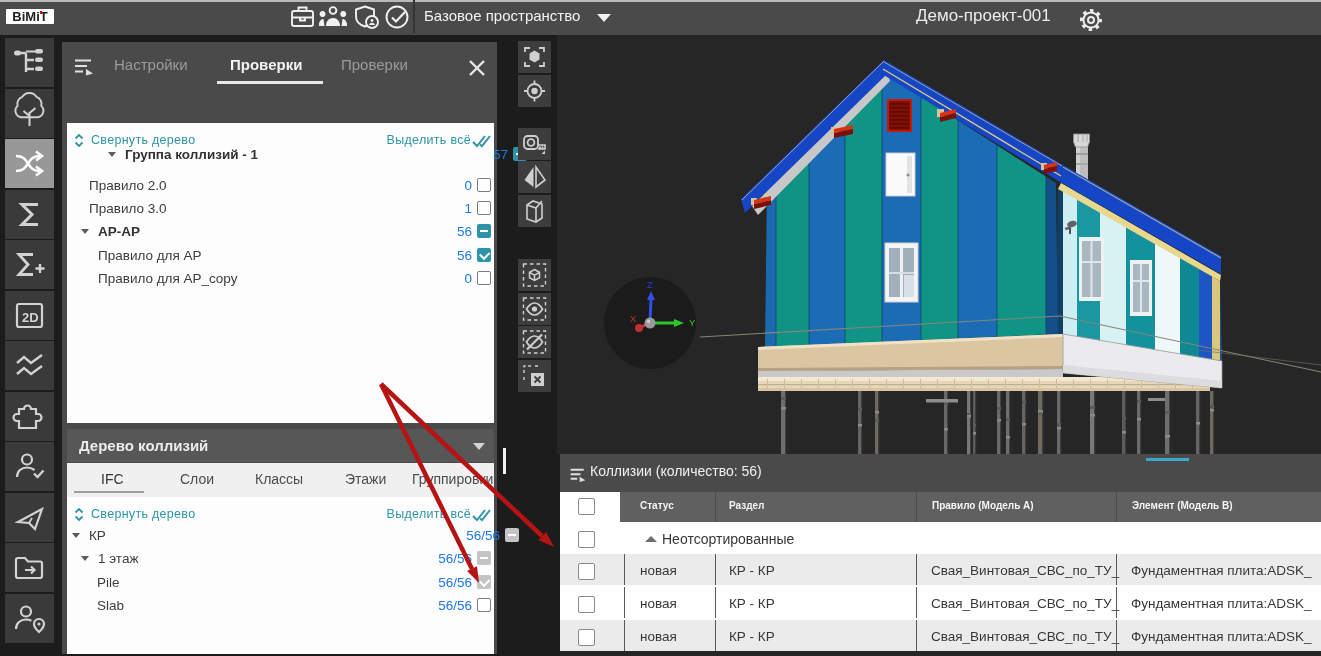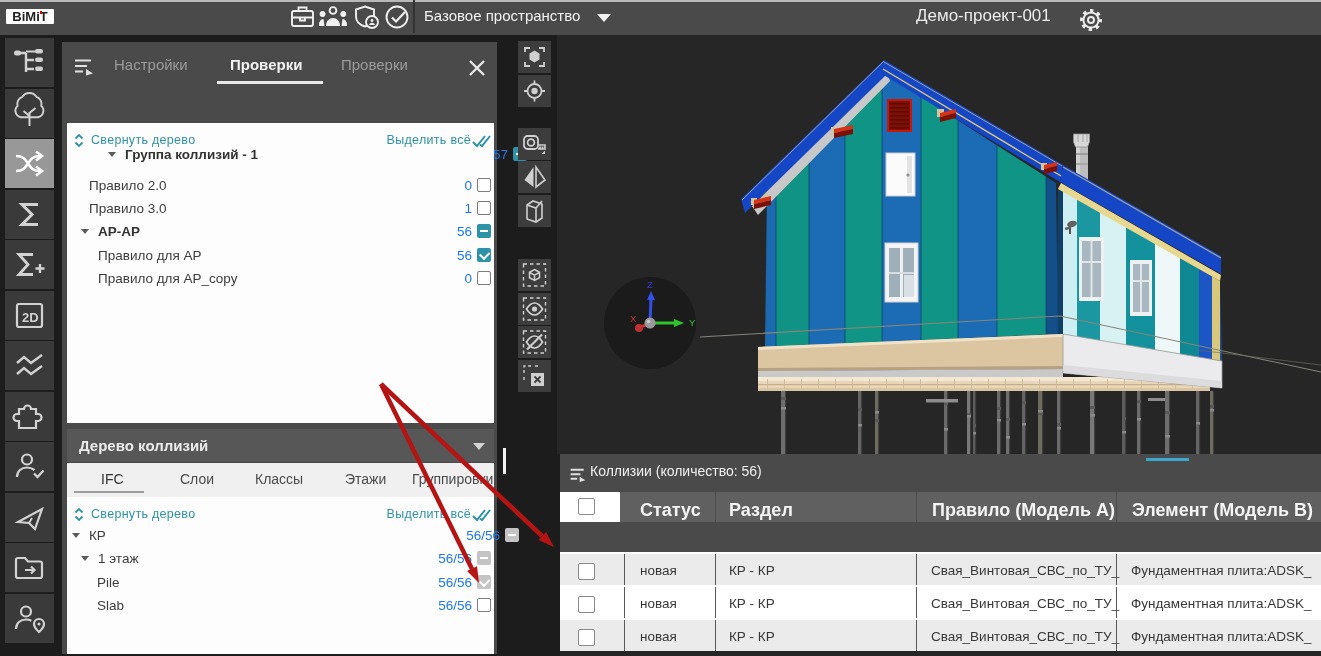--- a/index.html
+++ b/index.html
@@ -42,21 +42,21 @@
   .cb.gchk:after{content:"";position:absolute;left:2.5px;top:2.5px;width:7px;height:4.5px;border-left:2px solid #fff;border-bottom:2px solid #fff;transform:rotate(-45deg);}
   .cb.emp{background:#fff;border:1.5px solid #7d7d7d;}
   .linkrow{font-size:12.5px;color:#2e93a6;letter-spacing:0.3px;}
   
   #tabs2{position:absolute;left:5px;width:427px;height:34px;background:#f0f0f0;color:#4c4c4c;font-size:14px;}
   #tabs2 span{position:absolute;top:8px;}
   
   #cpanel{position:absolute;left:560px;top:454px;width:761px;height:202px;background:#4a4a4a;}
   #cpanel .title{position:absolute;left:30px;top:9px;color:#f0f0f0;font-size:14px;}
   #tealline{position:absolute;left:1146px;top:458px;width:43px;height:3px;background:#3aa7cc;}
-  .thead{position:absolute;left:0;top:38px;width:761px;height:30px;background:#606060;color:#f5f5f5;font-size:18px;}
+  .thead{position:absolute;left:0;top:38px;width:761px;height:30px;background:#606060;color:#f5f5f5;font-size:10px;}
   .thead .hc{position:absolute;top:8px;font-weight:bold;} .thead .vsep{background:#4c4c4c;}
   .row{position:absolute;left:0;width:761px;height:33px;font-size:13.5px;color:#383838;border-top:2px solid #fff;box-sizing:border-box;}
   .rcell{position:absolute;top:9px;}
   .tcb{position:absolute;left:18px;width:15px;height:15px;border:1.5px solid #8a8a8a;border-radius:2px;background:#fff;}
   .vsep{position:absolute;top:0;width:1.3px;height:100%;background:#585858;}
   
   #scrollthumb{position:absolute;left:503px;top:448px;width:3px;height:26px;background:#f2f2f2;}
   #dragteal{position:absolute;left:266px;top:424px;width:36px;height:3px;background:#2e93a6;}
   .tbtn{position:absolute;left:518px;width:33px;height:32px;background:#3d3d3d;}
 </style>
@@ -544,20 +544,27 @@
       <div style="position:absolute;left:0;top:0;width:60px;height:30px;background:#fff;"></div>
       <div class="tcb" style="top:6px;"></div>
       <span class="hc" style="left:80px;">Статус</span>
       <span class="hc" style="left:169px;">Раздел</span>
       <span class="hc" style="left:372px;">Правило (Модель А)</span>
       <span class="hc" style="left:572px;">Элемент (Модель B)</span>
       <div class="vsep" style="left:155px;"></div>
       <div class="vsep" style="left:356px;"></div>
       <div class="vsep" style="left:556px;"></div>
     </div>
+    <div class="row" style="top:68px;height:30px;background:#fff;">
+      <div class="tcb" style="top:7px;"></div>
+      <span class="rcell" style="left:85px;top:7px;width:0;">
+          <span style="position:absolute;top:5px;left:0;width:0;height:0;border-left:6px solid transparent;border-right:6px solid transparent;border-bottom:6px solid #6e6e6e;"></span>
+        </span>
+      <span class="rcell" style="left:102px;top:7px;font-size:14px;">Неотсортированные</span>
+    </div>
     <div class="row" style="top:98px;background:#ebebeb;">
       <div class="tcb" style="top:9px;"></div>
       <span class="rcell" style="left:80px;">новая</span>
         <span class="rcell" style="left:169px;">КР - КР</span>
         <span class="rcell" style="left:371px;">Свая_Винтовая_СВС_по_ТУ_</span>
         <span class="rcell" style="left:571px;">Фундаментная плита:ADSK_</span>
       <div class="vsep" style="left:63.5px;"></div>
         <div class="vsep" style="left:155px;"></div>
         <div class="vsep" style="left:356px;"></div>
         <div class="vsep" style="left:556px;"></div>

